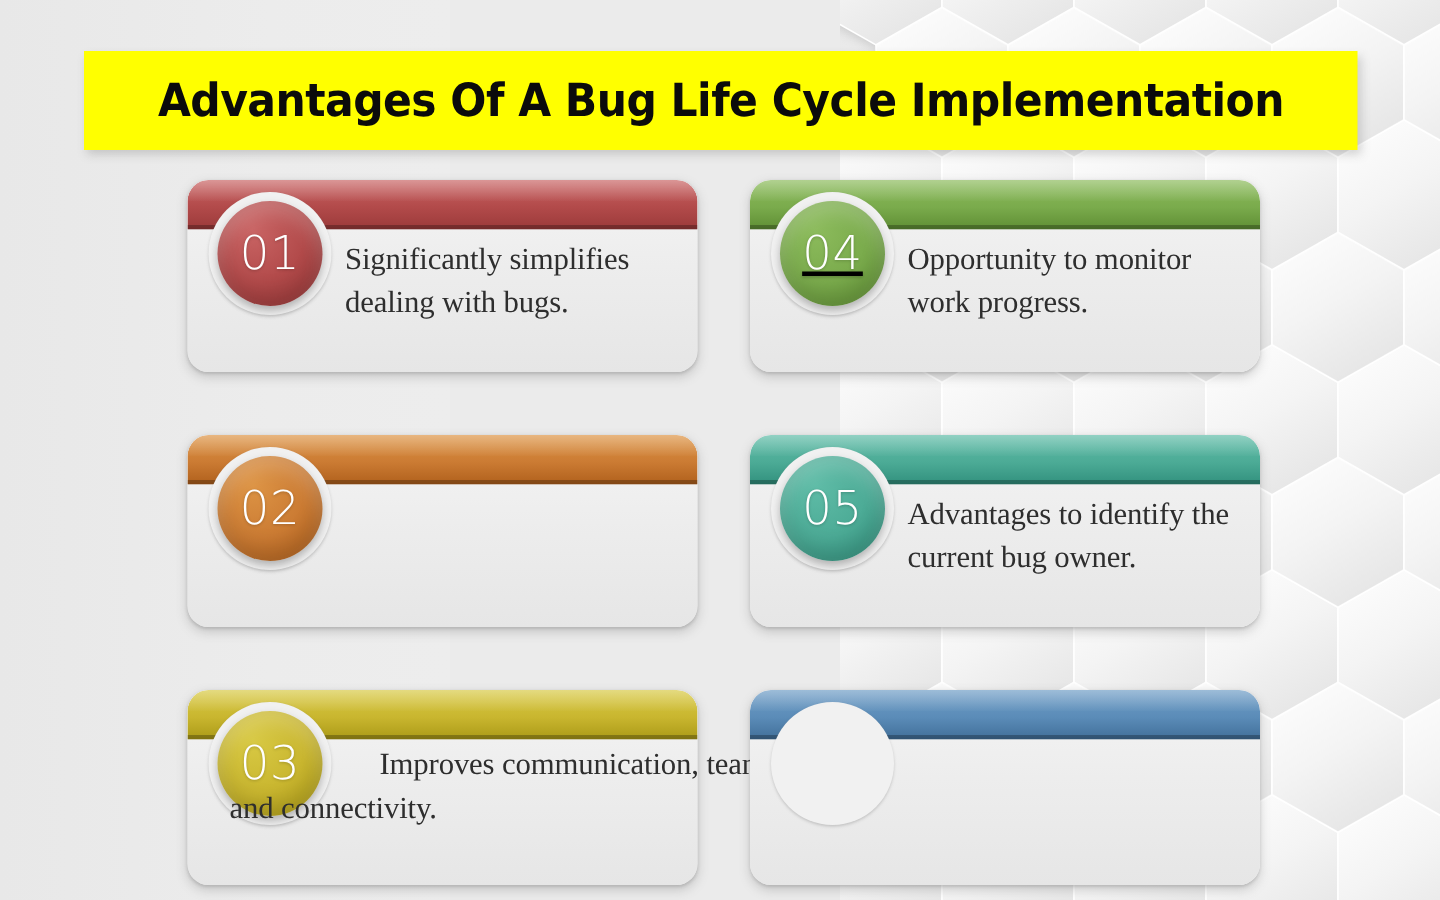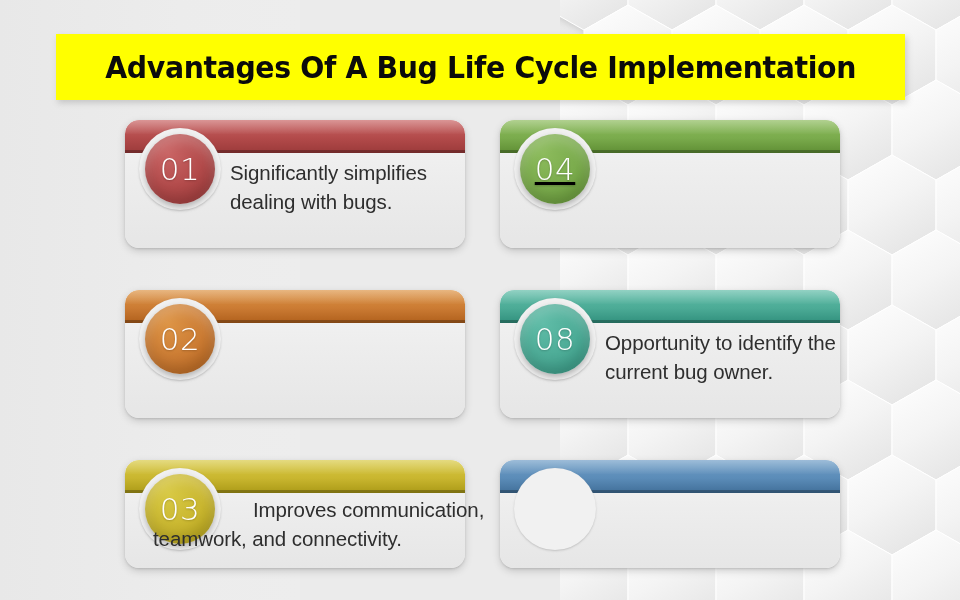--- a/index.html
+++ b/index.html
@@ -89,21 +89,21 @@
     border-radius: 14px;
     background: linear-gradient(180deg, #f4f4f4 0%, #ededed 45%, #e6e6e6 100%);
     box-shadow: 0 3px 7px rgba(100,100,100,0.28),
                 0 1px 2px rgba(120,120,120,0.25);
     overflow: visible;
   }
   .card.col-left  { left: 125px; }
   .card.col-right { left: 500px; }
   .card.row-1 { top: 120px; height: 128px; }
   .card.row-2 { top: 290px; height: 128px; }
-  .card.row-3 { top: 460px; height: 108px; }
+  .card.row-3 { top: 460px; height: 130px; }
 
   
   .card-head {
     position: absolute;
     left: 0;
     top: 0;
     width: 100%;
     height: 33px;
     border-radius: 14px 14px 0 0;
     overflow: hidden;
@@ -162,21 +162,21 @@
     color: #ffffff;
     line-height: 1;
     text-shadow: 0 1px 2px rgba(0,0,0,0.22);
   }
 
   .card-text {
     position: absolute;
     left: 105px;
     top: 39px;
     width: 232px;
-    font-family: Liberation Sans, sans-serif;
+    font-family: Liberation Serif, serif;
     font-weight: 300;
     font-size: 20.5px;
     line-height: 1.40;
     color: #2e2e2e;
     letter-spacing: -0.1px;
   }
   
   .card-text.wide {
     left: 28px;
     top: 36px;
@@ -318,33 +318,34 @@
     <div class="card col-right row-1">
       <div class="card-head">
         <div class="bar" style="background:linear-gradient(180deg,#8cbb5c 0%,#7aab4c 55%,#5f8e34 100%);"></div>
         <div class="gloss"></div>
         <div class="underline"></div>
       </div>
       <div class="badge-notch"></div>
       <div class="badge" style="background:radial-gradient(circle at 34% 28%, #8cbb5c 0%, #7aab4c 52%, #5b8a30 100%);text-decoration:underline;">
         <span class="badge-num">04</span>
       </div>
+      <div class="card-text">Opportunity to monitor work progress.</div>
     </div>
 
     <div class="card col-right row-2">
       <div class="card-head">
         <div class="bar" style="background:linear-gradient(180deg,#5fbca7 0%,#4cab96 55%,#31907d 100%);"></div>
         <div class="gloss"></div>
         <div class="underline"></div>
       </div>
       <div class="badge-notch"></div>
       <div class="badge" style="background:radial-gradient(circle at 34% 28%, #5fbca7 0%, #4cab96 52%, #2e8b78 100%);">
-        <span class="badge-num">08</span>
-      </div>
-      <div class="card-text">Opportunity to identify the current bug owner.</div>
+        <span class="badge-num">05</span>
+      </div>
+      <div class="card-text">Advantages to identify the current bug owner.</div>
     </div>
 
     <div class="card col-right row-3">
       <div class="card-head">
         <div class="bar" style="background:linear-gradient(180deg,#6f9dc6 0%,#5b8cb8 55%,#416f99 100%);"></div>
         <div class="gloss"></div>
         <div class="underline"></div>
       </div>
       <div class="badge-notch"></div>
     </div>

